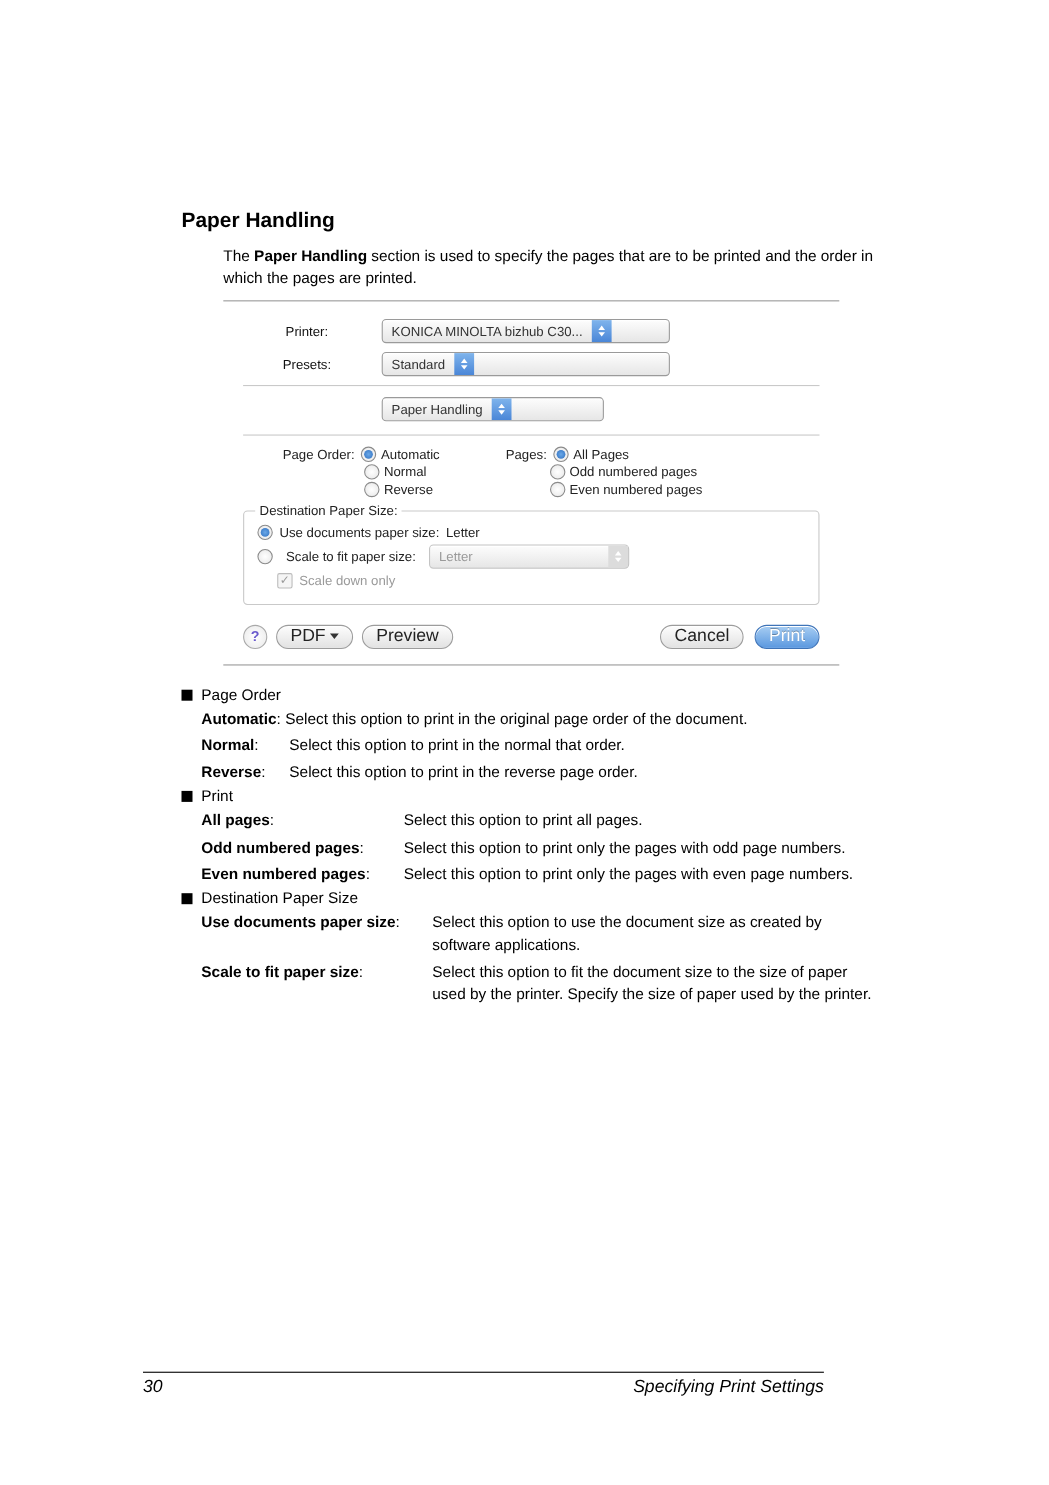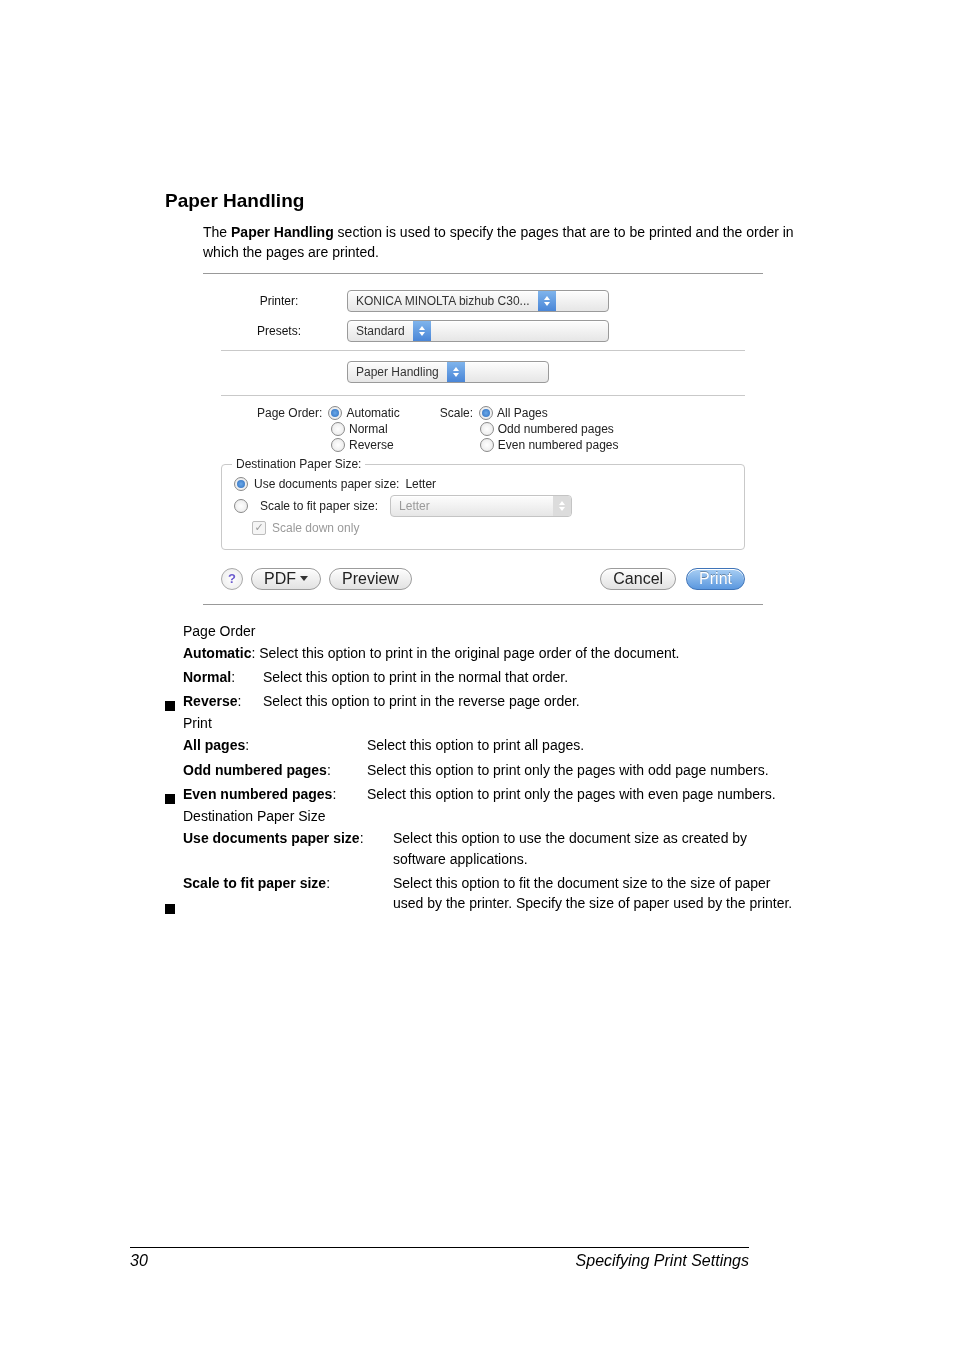--- a/index.html
+++ b/index.html
@@ -88,21 +88,21 @@
   .combo.disabled { border-color: #c4c4c4; }
 
   .sep {
     border: none;
     border-top: 1px solid #c9c9c9;
     margin: 6px 0 10px 0;
   }
 
   .radio-area {
     display: flex;
-    gap: 40px;
+    gap: 60px;
     padding-left: 36px;
     margin-bottom: 10px;
   }
   .radio-col { }
   .radio-col .ropt {
     display: flex;
     align-items: center;
     gap: 4px;
     margin-bottom: 2px;
     color: #222;
@@ -214,21 +214,21 @@
   }
 
   
   .bullets {
     margin-top: 18px;
     margin-left: 0;
     font-size: 14px;
   }
   .bullets .bitem {
     display: flex;
-    align-items: flex-end;
+    align-items: flex-start;
     gap: 8px;
     margin-top: 4px;
   }
   .bullets .sq {
     width: 10px; height: 10px;
     background: #000;
     margin-top: 4px;
     flex-shrink: 0;
   }
   .bullets .btext {
@@ -315,21 +315,21 @@
           <span>Normal</span>
         </div>
         <div class="ropt">
           <span class="indent"></span>
           <span class="radio"></span>
           <span>Reverse</span>
         </div>
       </div>
       <div class="radio-col">
         <div class="ropt">
-          <span class="group-lead">Scale:</span>
+          <span class="group-lead">Pages:</span>
           <span class="radio selected"></span>
           <span>All Pages</span>
         </div>
         <div class="ropt">
           <span class="indent2"></span>
           <span class="radio"></span>
           <span>Odd numbered pages</span>
         </div>
         <div class="ropt">
           <span class="indent2"></span>

